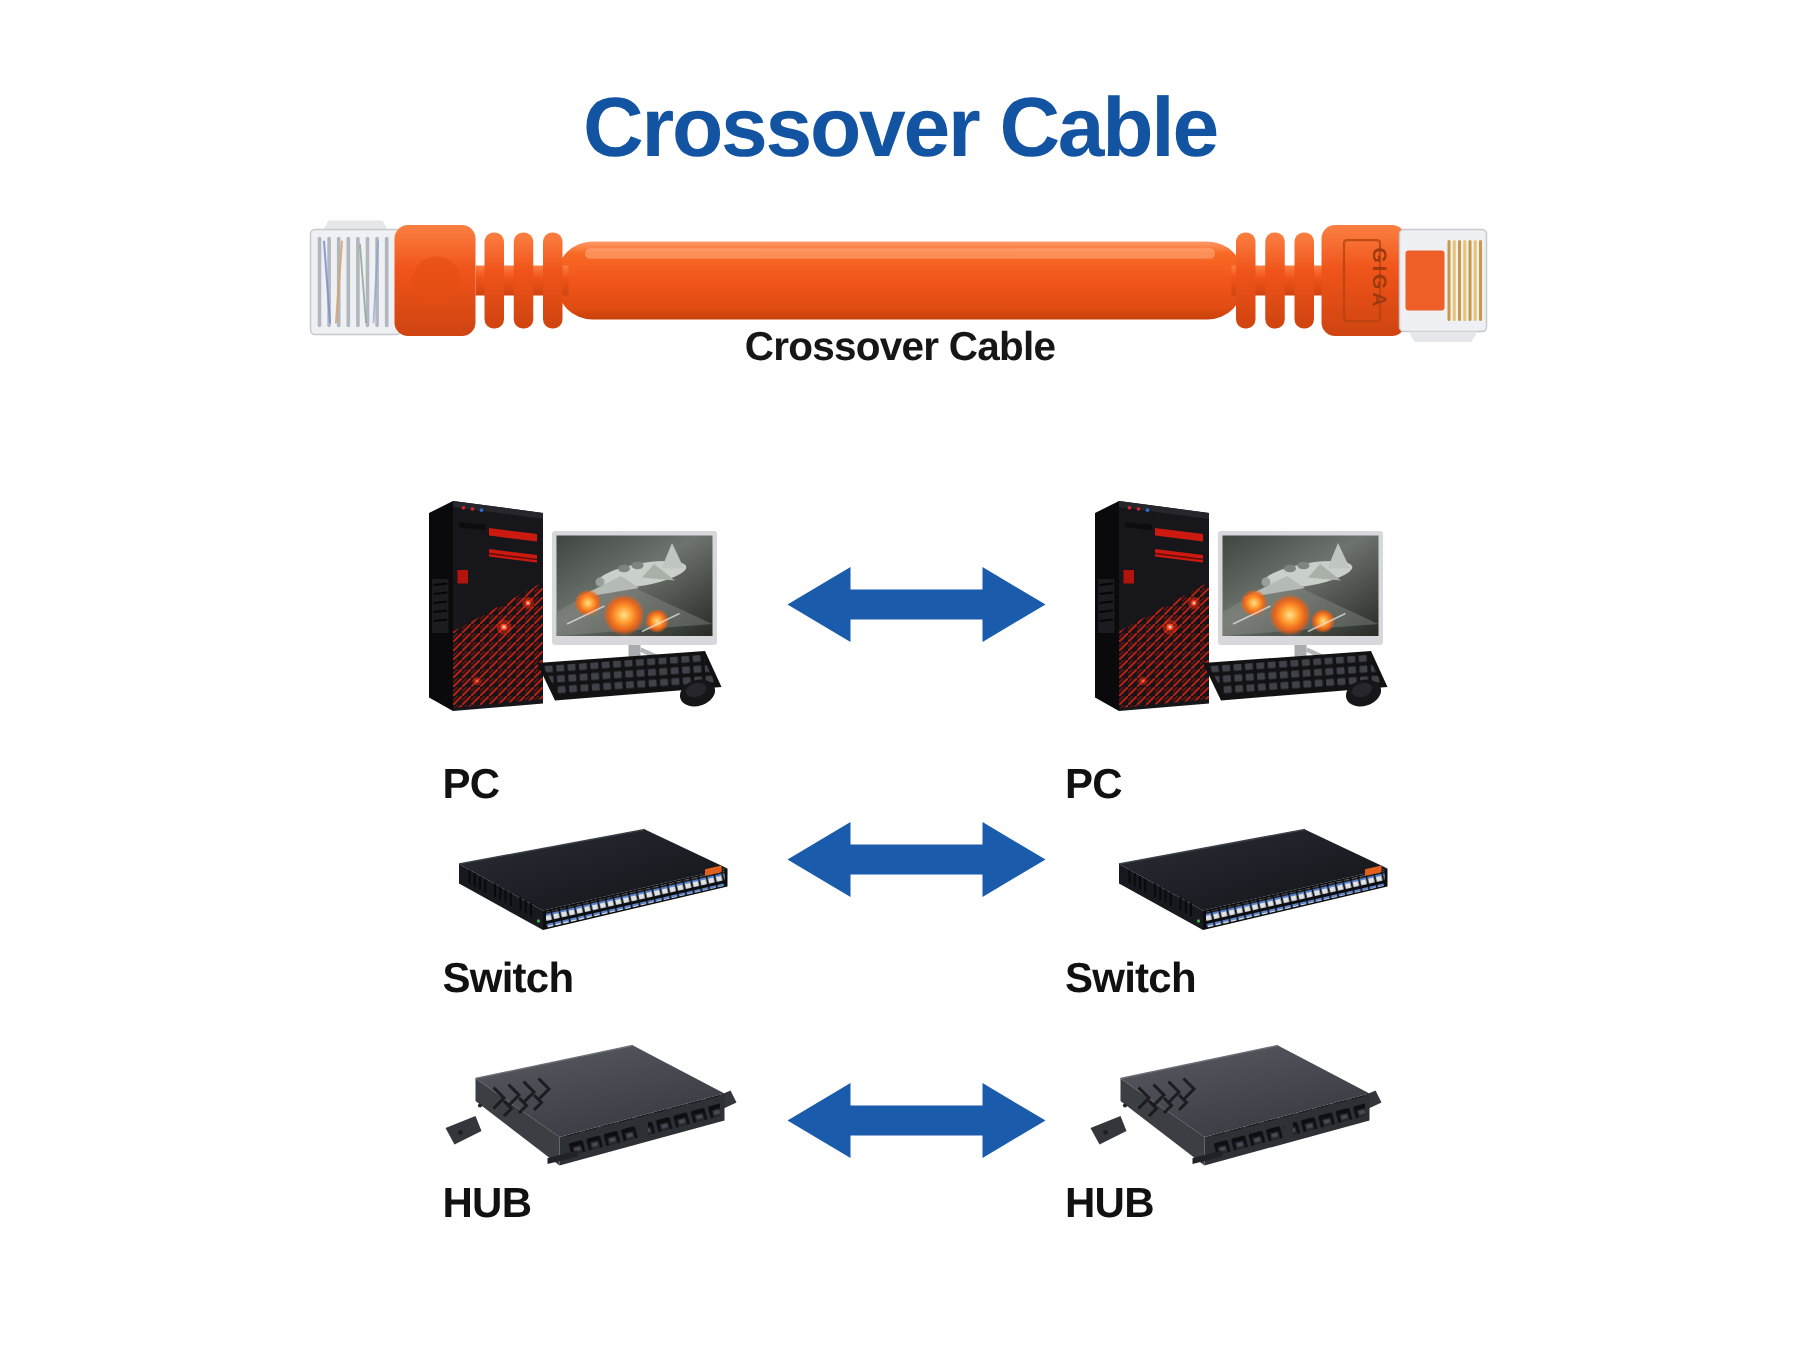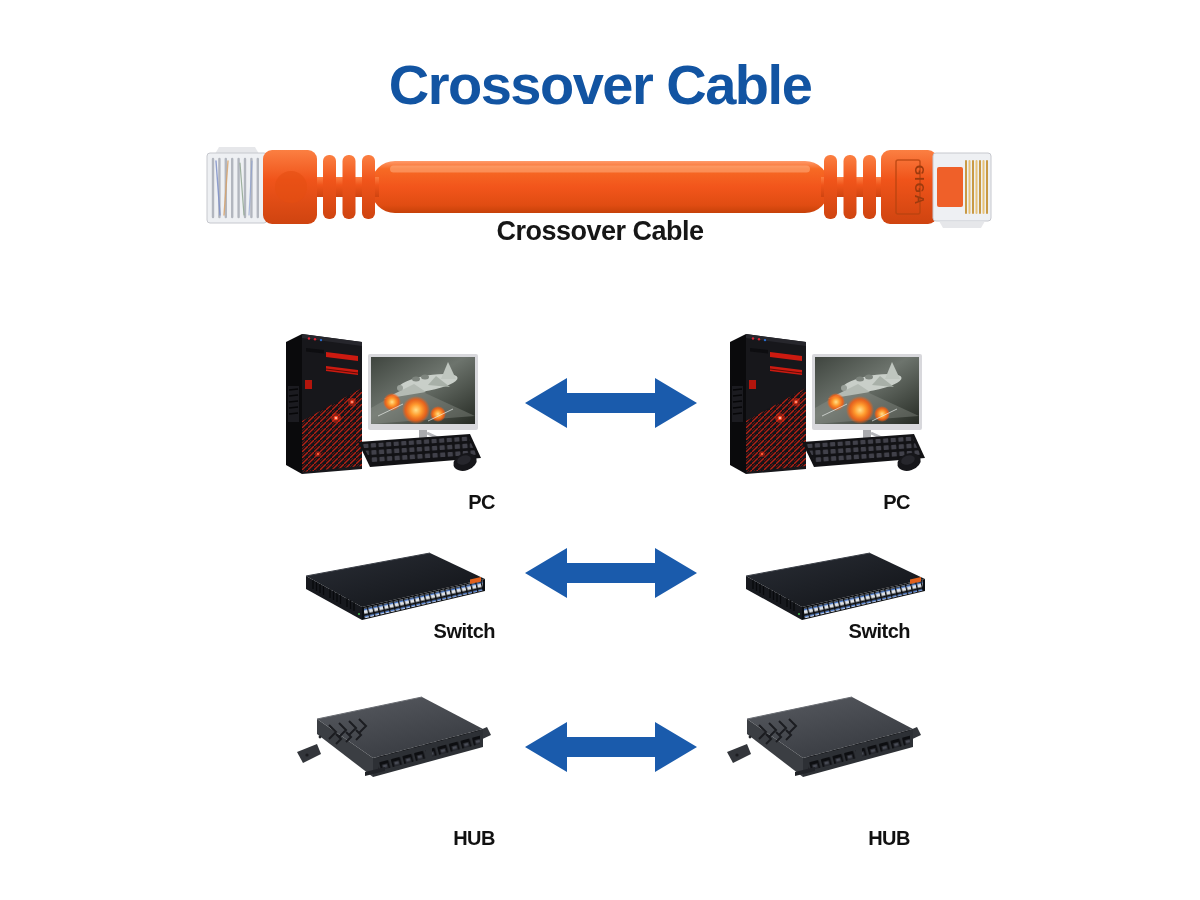--- a/index.html
+++ b/index.html
@@ -22,28 +22,28 @@
   .dev-pc-right{left:722px;top:326px;width:205px;height:155px;}
   .dev-switch-left{left:272px;top:546px;width:218px;height:82px;}
   .dev-switch-right{left:712px;top:546px;width:218px;height:82px;}
   .dev-hub-left{left:285px;top:692px;width:210px;height:96px;}
   .dev-hub-right{left:715px;top:692px;width:210px;height:96px;}
   .arrow{position:absolute;left:524px;width:174px;height:58px;}
   .arrow-1{top:374px;}
   .arrow-2{top:544px;}
   .arrow-3{top:718px;}
   .col-label{
-    position:absolute;text-align:right;font-size:20px;font-weight:bold;
-    color:#111111;letter-spacing:-0.5px;
+    position:absolute;text-align:left;font-size:28px;font-weight:bold;
+    color:#111111;letter-spacing:-0.5px;margin-top:16px;
   }
   .col-left{left:295px;width:200px;}
   .col-right{left:710px;width:200px;}
   .lbl-row1{top:491px;}
   .lbl-row2{top:620px;}
-  .lbl-row3{top:827px;}
+  .lbl-row3{top:770px;}
 </style>
 </head>
 <body>
 
 <div class="stage">
 
   <svg width="0" height="0" style="position:absolute" aria-hidden="true">
     <defs>
       <linearGradient id="bodyGrad" x1="0" y1="0" x2="0" y2="1">
         <stop offset="0" stop-color="#ff9a6b"></stop>

